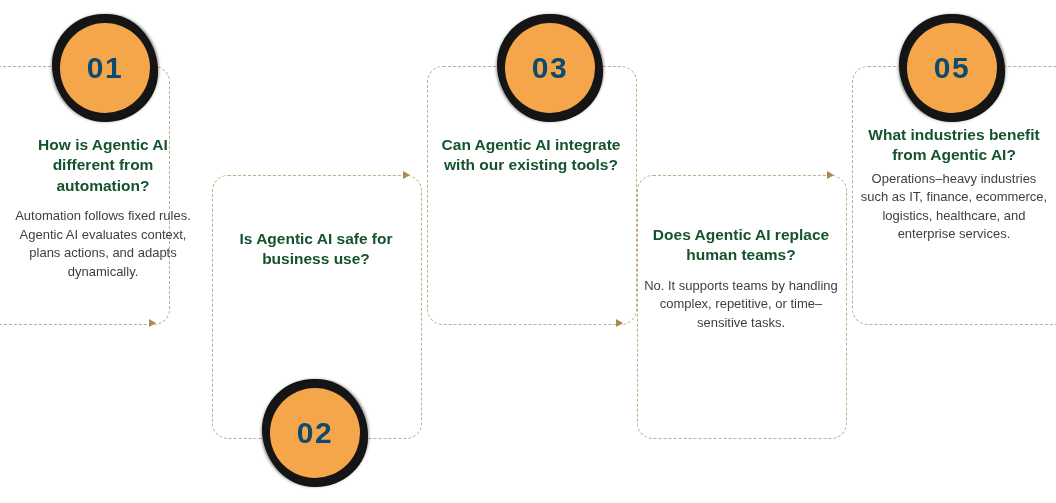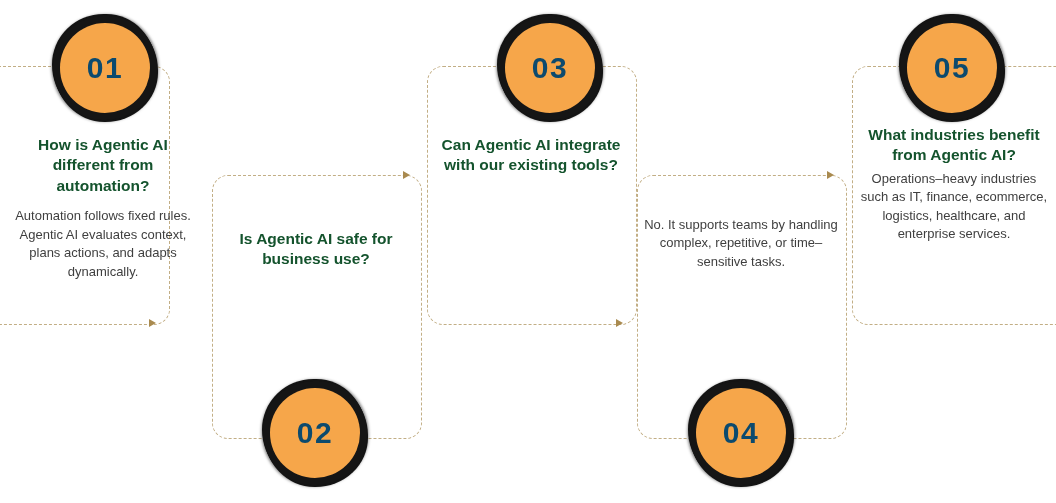--- a/index.html
+++ b/index.html
@@ -108,46 +108,40 @@
       </div>
     </div>
   </div>
   <div class="badge badge3">
     <div class="badge-ring">
       <div class="badge-inner">
         <span>03</span>
       </div>
     </div>
   </div>
-  <div class="badge badge4">
-    <div class="badge-ring">
-      <div class="badge-inner">
-        <span>04</span>
-      </div>
-    </div>
-  </div>
   <div class="badge badge5">
     <div class="badge-ring">
       <div class="badge-inner">
         <span>05</span>
       </div>
     </div>
   </div>
 
   <div class="txt txt1">
     <h3>How is Agentic AI different from automation?</h3>
     <p>Automation follows fixed rules. Agentic AI evaluates context, plans actions, and adapts dynamically.</p>
   </div>
   <div class="txt txt2">
     <h3>Is Agentic AI safe for business use?</h3>
   </div>
   <div class="txt txt3">
     <h3>Can Agentic AI integrate with our existing tools?</h3>
   </div>
   <div class="txt txt4">
+    <h3>Does Agentic AI replace human teams?</h3>
     <p>No. It supports teams by handling complex, repetitive, or time–sensitive tasks.</p>
   </div>
   <div class="txt txt5 tight">
     <h3>What industries benefit from Agentic AI?</h3>
     <p>Operations–heavy industries such as IT, finance, ecommerce, logistics, healthcare, and enterprise services.</p>
   </div>
 
 </div>
 
 </body></html>

